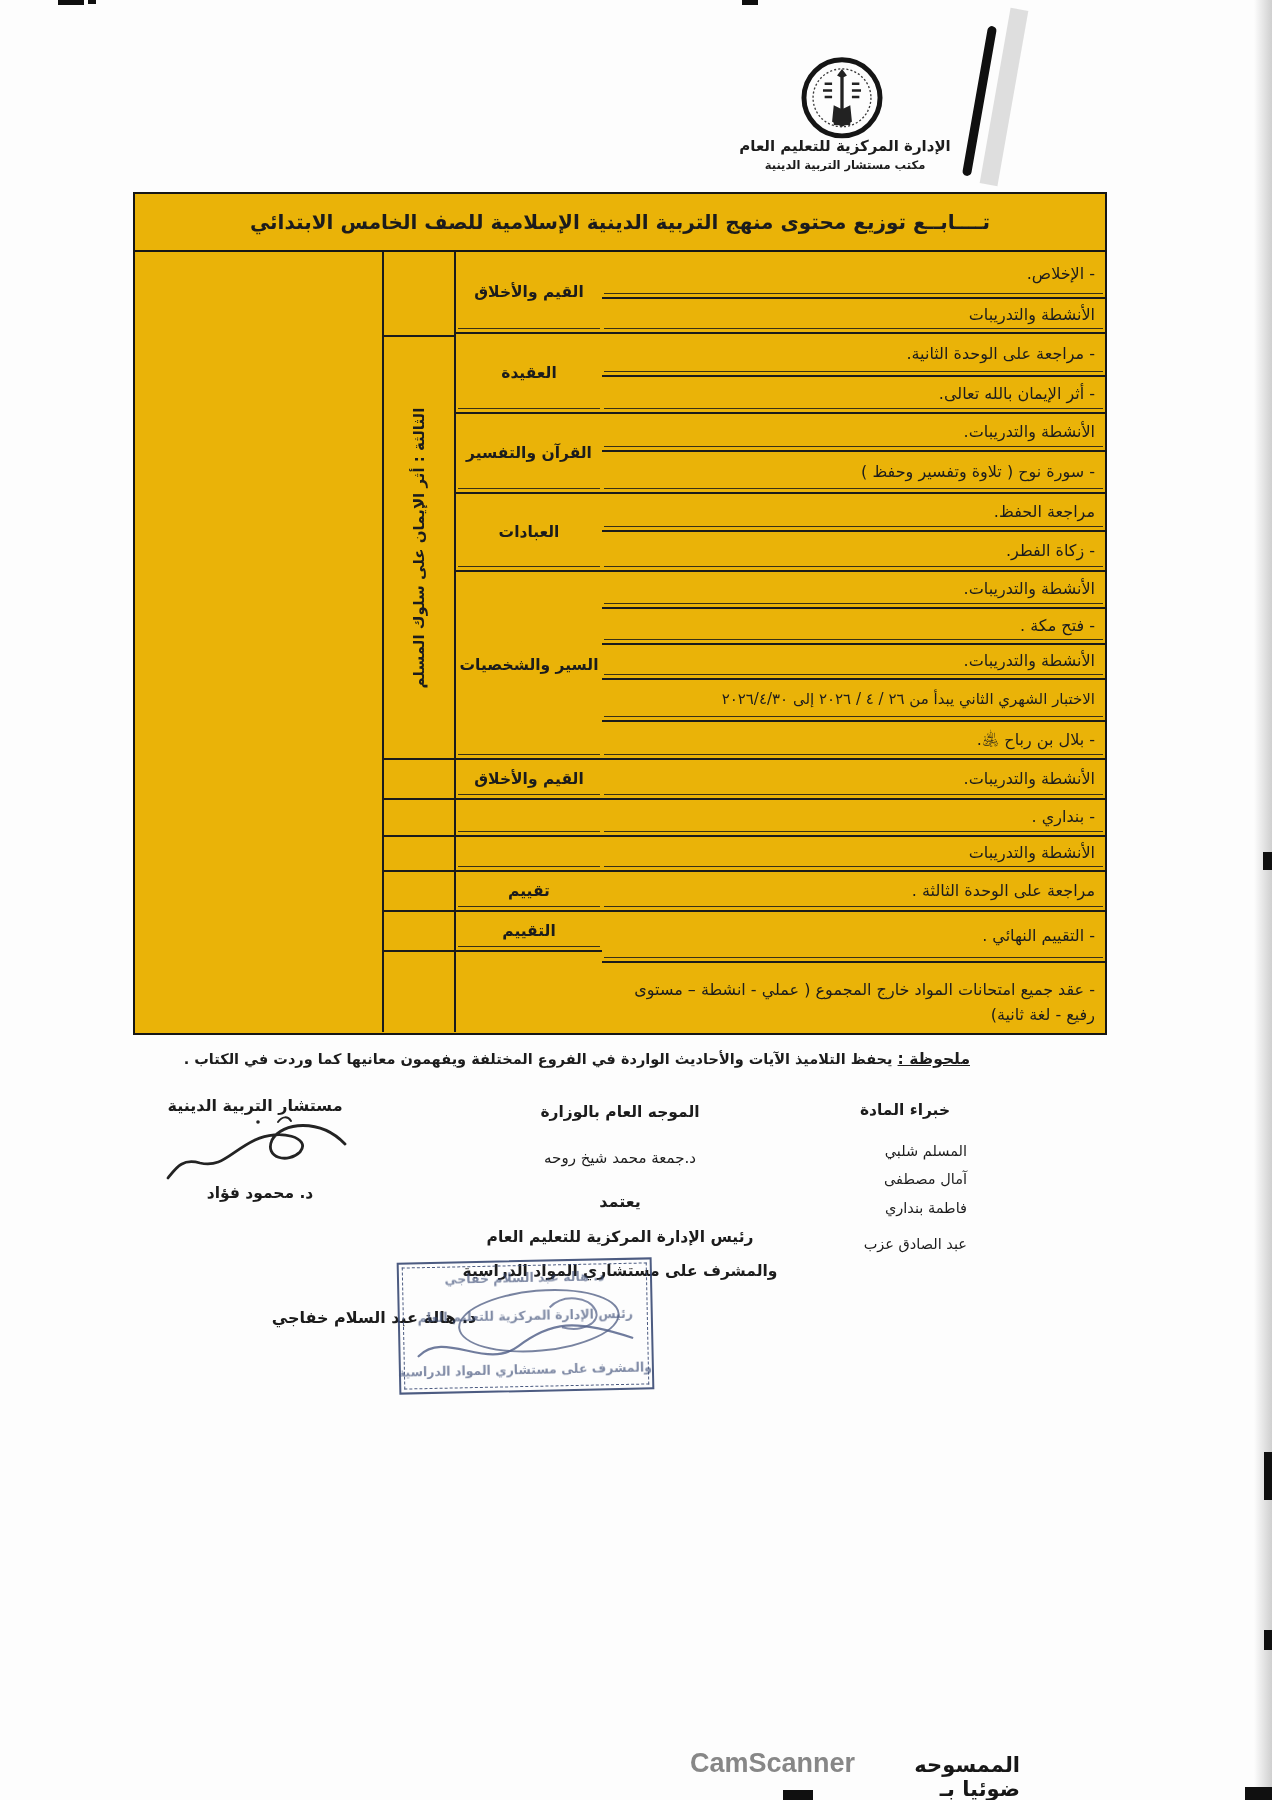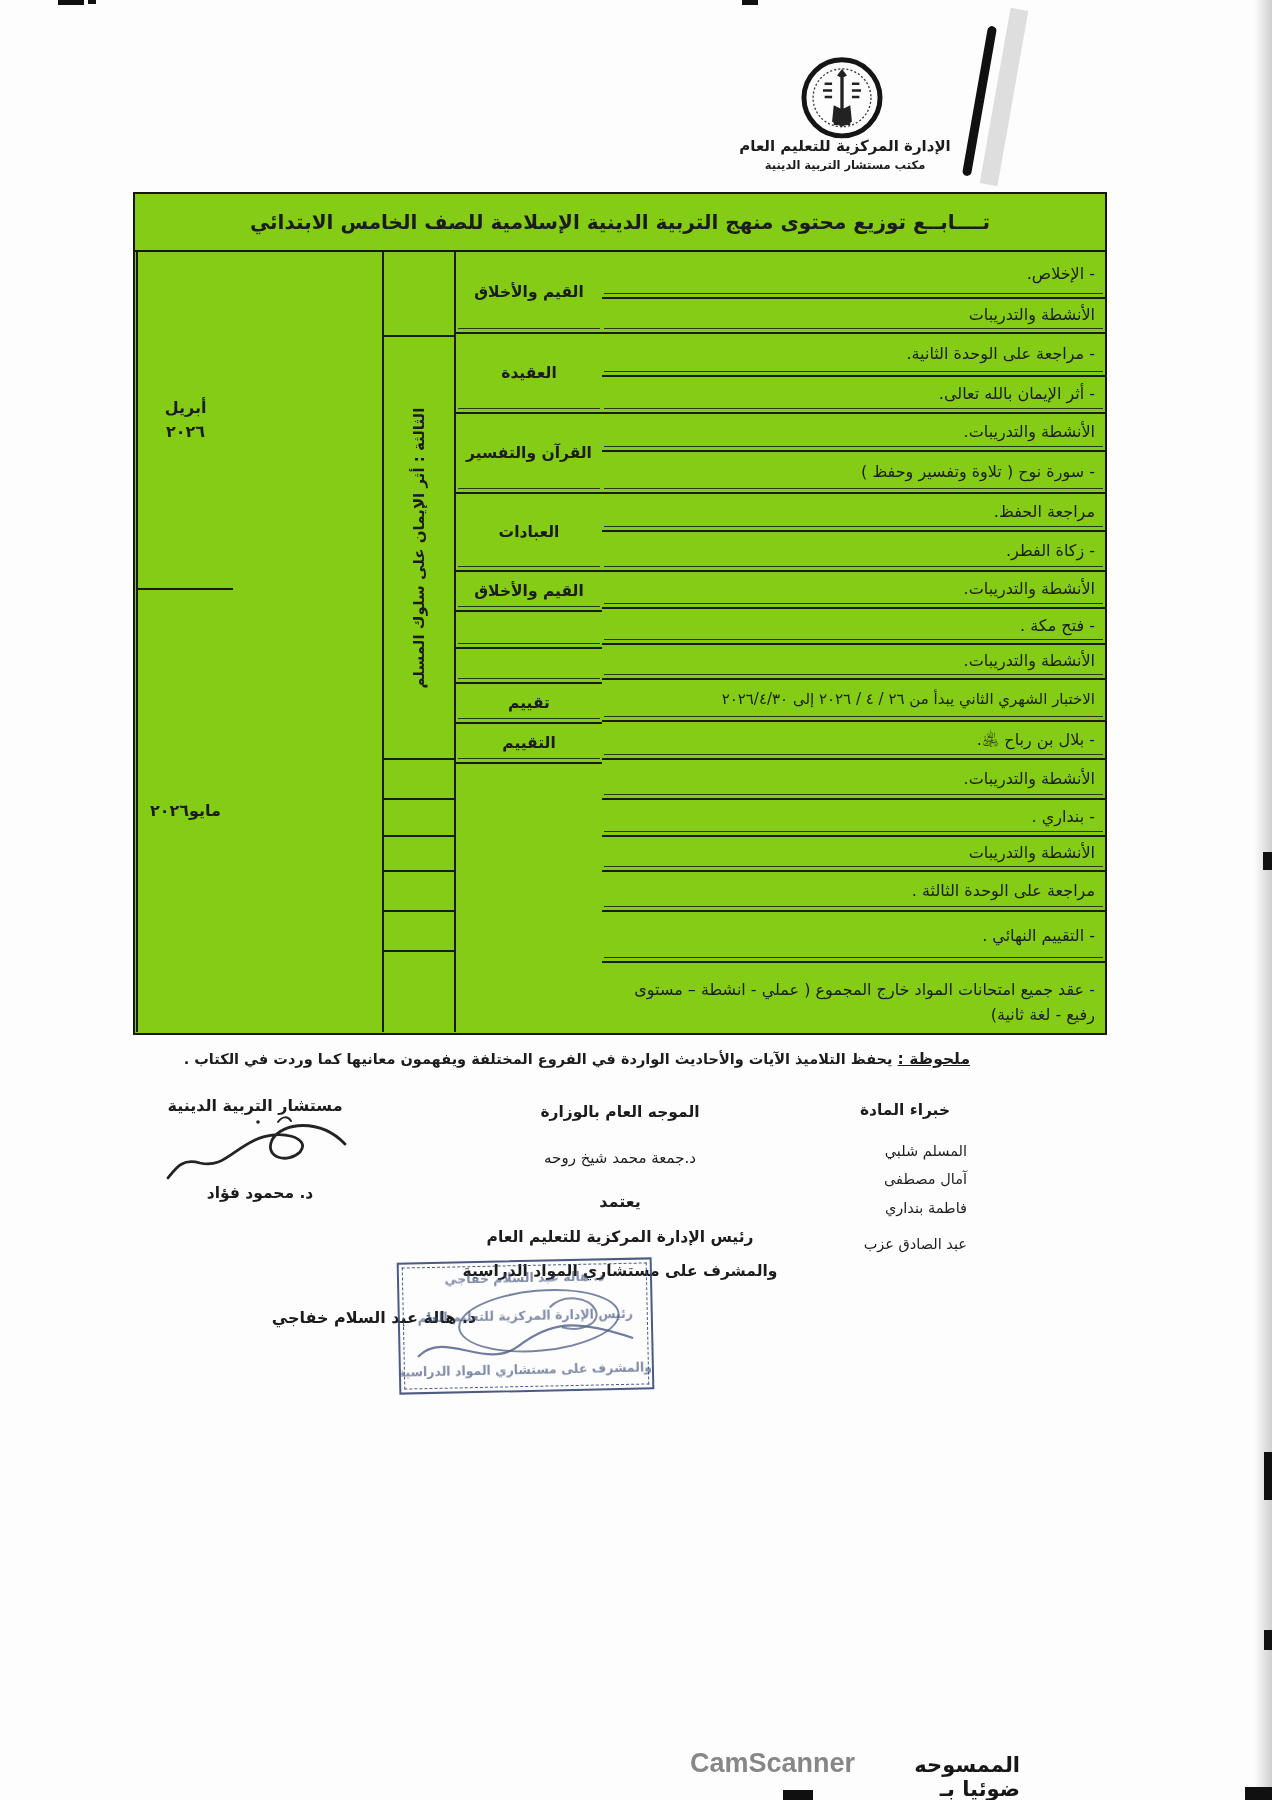--- a/index.html
+++ b/index.html
@@ -3,21 +3,21 @@
 <meta charset="utf-8">
 <style>
   html,body{margin:0;padding:0;background:#e8e8e8;}
   .page{position:relative;width:1272px;height:1800px;background:#fdfdfd;overflow:hidden;
         font-family:"DejaVu Sans",sans-serif;color:#1c1c1c;direction:rtl;}
   .abs{position:absolute;}
   
   .hdr1{left:700px;top:137px;width:290px;text-align:center;font-weight:bold;font-size:15px;}
   .hdr2{left:700px;top:158px;width:290px;text-align:center;font-weight:bold;font-size:11.5px;}
   
-  .table{left:133px;top:192px;width:974px;height:843px;border:2.5px solid #161616;box-sizing:border-box;background:#84cc16;}
+  .table{left:133px;top:192px;width:974px;height:843px;border:2.5px solid #161616;box-sizing:border-box;background:#eab308;}
   .t-title{height:58px;box-sizing:border-box;border-bottom:2.5px solid #161616;
            display:flex;align-items:center;justify-content:center;
            font-size:20px;font-weight:bold;}
   .grid{position:relative;height:780px;}
   .col{position:absolute;top:0;height:780px;box-sizing:border-box;}
   .col-b{border-left:2px solid #1b1b1b;}
   .col-content{right:0;width:503px;}
   .col-branch{right:503px;width:148px;}
   .col-unit{right:651px;width:72px;}
   .col-date{right:723px;width:149px;}
@@ -166,20 +166,23 @@
           </div>
         <div class="cell dbl bc" style="height:80px">
             <span>العقيدة</span>
           </div>
         <div class="cell dbl bc" style="height:80px">
             <span>القرآن والتفسير</span>
           </div>
         <div class="cell dbl bc" style="height:78px">
             <span>العبادات</span>
           </div>
+        <div class="cell dbl bc" style="height:188px">
+            <span>السير والشخصيات</span>
+          </div>
         <div class="cell dbl bc" style="height:40px">
             <span>القيم والأخلاق</span>
           </div>
         <div class="cell dbl bc" style="height:37px">
             <span></span>
           </div>
         <div class="cell dbl bc" style="height:35px">
             <span></span>
           </div>
         <div class="cell dbl bc" style="height:40px">
@@ -200,29 +203,20 @@
         </div>
         <div class="cell" style="height:40px"></div>
         <div class="cell" style="height:37px"></div>
         <div class="cell" style="height:35px"></div>
         <div class="cell" style="height:40px"></div>
         <div class="cell" style="height:40px"></div>
         <div class="cell last" style="height:80px"></div>
       </div>
 
 
-      <div class="col col-month col-b">
-        <div class="cell mc" style="height:338px">
-          <span>أبريل</span>
-          <span>٢٠٢٦</span>
-        </div>
-        <div class="cell mc last" style="height:442px">
-          <span>مايو٢٠٢٦</span>
-        </div>
-      </div>
 
     </div>
   </div>
 
   <div class="abs note">
     <span class="lbl">ملحوظة :</span>
     <span>يحفظ التلاميذ الآيات والأحاديث الواردة في الفروع  المختلفة ويفهمون معانيها كما وردت في الكتاب .</span>
   </div>
 
   <div class="abs f-title experts-title">خبراء المادة</div>

